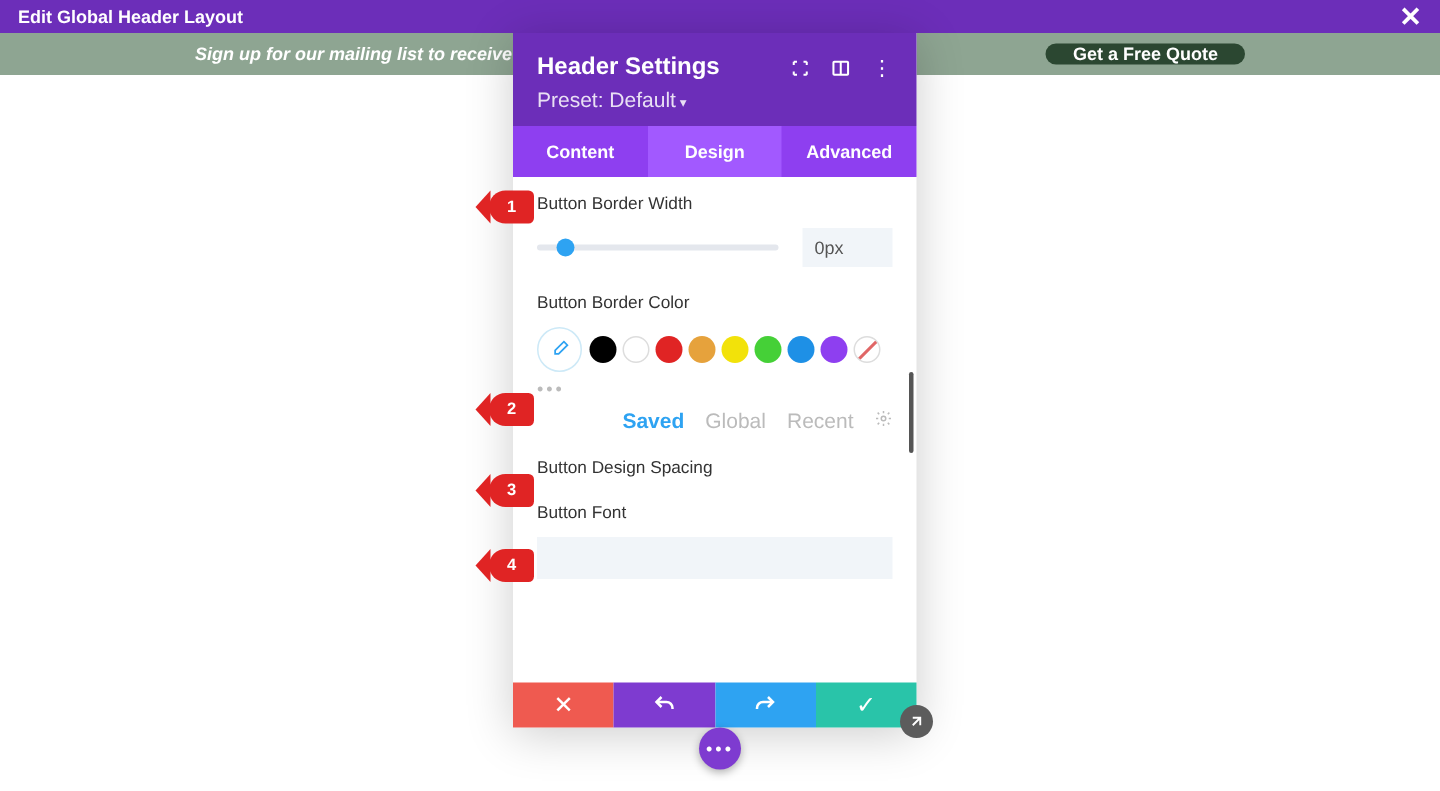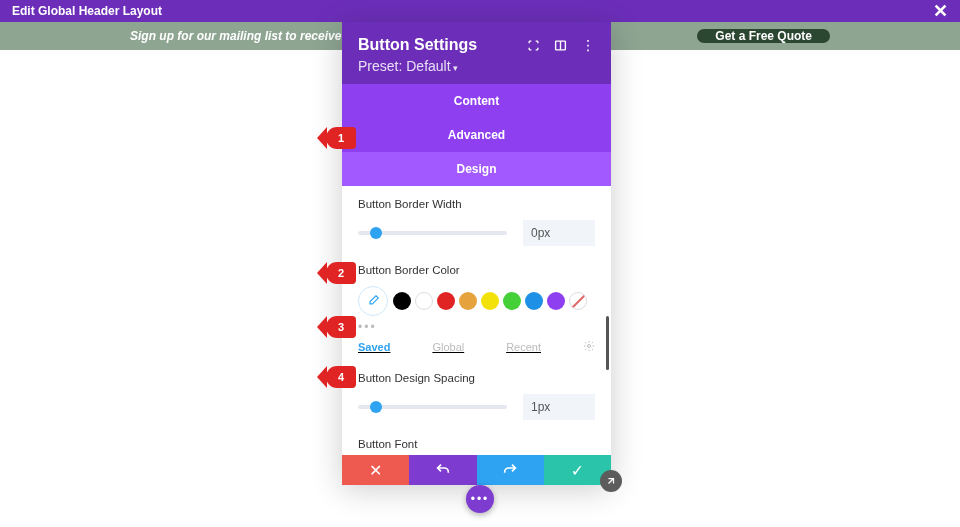--- a/index.html
+++ b/index.html
@@ -13,41 +13,41 @@
 
   .panel { position: absolute; top: 22px; left: 342px; width: 269px; height: 463px; background: #fff; box-shadow: 0 4px 30px rgba(0,0,0,0.2); display: flex; flex-direction: column; }
   .panel-head { background: #6C2EB9; color: #fff; padding: 14px 16px 10px; }
   .panel-title-row { display: flex; justify-content: space-between; align-items: center; }
   .panel-title { font-size: 16px; font-weight: 700; }
   .head-icons { display: flex; gap: 14px; align-items: center; }
   .head-icons svg, .head-icons span { cursor: pointer; }
   .preset { font-size: 14px; opacity: .85; margin-top: 4px; }
   .preset::after { content: " ▾"; font-size: 9px; }
 
-  .tabs { display: flex; background: #8E3FF0; color: #fff; font-size: 12px; font-weight: 600; flex-direction: column; }
+  .tabs { display: flex; background: #8E3FF0; color: #fff; font-size: 12px; font-weight: 600; }
   .tab { padding: 10px 0; flex: 1; text-align: center; cursor: pointer; }
   .tab.active { background: #A259FF; }
 
   .body { flex: 1; overflow: hidden; position: relative; padding: 12px 16px 0; }
   .field-label { font-size: 11.5px; font-weight: 400; color: #333; margin-bottom: 10px; }
   .field { margin-bottom: 18px; }
 
   .slider-row { display: flex; align-items: center; gap: 16px; }
   .track { position: relative; flex: 1; height: 4px; background: #E4E7ED; border-radius: 3px; }
   .thumb { position: absolute; top: 50%; width: 12px; height: 12px; background: #2EA3F2; border-radius: 50%; transform: translate(-50%,-50%); cursor: grab; }
-  .val-box { width: 72px; height: 26px; background: #F1F5F9; font-size: 12px; color: #555; display: flex; align-items: center; padding: 0 8px; }
+  .val-box { width: 60px; height: 26px; background: #F1F5F9; font-size: 12px; color: #555; display: flex; align-items: center; padding: 0 8px; }
 
   .swatch-row { display: flex; gap: 5px; align-items: center; }
   .picker { width: 30px; height: 30px; border: 1px solid #CDE9F7; border-radius: 50%; display: flex; align-items: center; justify-content: center; cursor: pointer; }
   .sw { width: 18px; height: 18px; border-radius: 50%; cursor: pointer; }
   .sw.hollow { border: 1px solid #ddd; background: #fff; }
   .sw.strike { border: 1px solid #ddd; background: #fff; position: relative; overflow: hidden; }
   .sw.strike::after { content:""; position:absolute; left:-2px; right:-2px; top:50%; border-top:2px solid #E06666; transform: rotate(-45deg); }
   .more-dots { color: #bbb; font-size: 12px; letter-spacing: 2px; margin-top: 4px; }
-  .color-tabs { display: flex; gap: 14px; font-size: 11px; justify-content: space-between; align-items: center; margin-top: 6px; text-decoration: underline; }
+  .color-tabs { display: flex; gap: 14px; font-size: 14px; justify-content: flex-end; align-items: center; margin-top: 6px; }
   .ct-item { color: #bbb; cursor: pointer; }
   .ct-item.on { color: #2EA3F2; font-weight: 600; }
   .gear { color: #bbb; cursor: pointer; }
 
   .select { height: 28px; background: #F1F5F9; display: flex; align-items: center; justify-content: space-between; padding: 0 10px; font-size: 12px; color: #555; cursor: pointer; }
 
   .scroll-ind { position: absolute; right: 2px; top: 130px; width: 3px; height: 54px; background: #555; border-radius: 2px; }
 
   .footer { height: 30px; display: flex; }
   .fbtn { flex: 1; display: flex; align-items: center; justify-content: center; color: #fff; cursor: pointer; }
@@ -71,39 +71,39 @@
 </div>
 
 <div class="promo-bar">
   <span>Sign up for our mailing list to receive  10% off you</span>
   <span class="quote-btn">Get a Free Quote</span>
 </div>
 
 <div class="panel">
   <div class="panel-head">
     <div class="panel-title-row">
-      <div class="panel-title">Button Settings</div>
+      <div class="panel-title">Header Settings</div>
       <div class="head-icons">
         <svg width="13" height="13" viewBox="0 0 24 24" fill="none" stroke="#fff" stroke-width="2.5">
             <path d="M4 4h4M4 4v4M20 4h-4M20 4v4M4 20h4M4 20v-4M20 20h-4M20 20v-4"></path>
           </svg>
         <svg width="13" height="13" viewBox="0 0 24 24" fill="none" stroke="#fff" stroke-width="2.5">
             <rect x="3" y="4" width="18" height="16" rx="1"></rect>
             <line x1="12" y1="4" x2="12" y2="20"></line>
           </svg>
         <span style="font-size:14px;">⋮</span>
       </div>
     </div>
     <div class="preset">Preset: Default</div>
   </div>
 
   <div class="tabs">
     <div class="tab">Content</div>
+    <div class="tab active">Design</div>
     <div class="tab">Advanced</div>
-    <div class="tab active">Design</div>
   </div>
 
   <div class="body">
     <div class="scroll-ind"></div>
 
     <div class="field">
       <div class="field-label">Button Border Width</div>
       <div class="slider-row">
         <div class="track">
             <div class="thumb" style="left:12%"></div>
@@ -142,26 +142,20 @@
               <circle cx="12" cy="12" r="3"></circle>
               <path d="M12 2v3M12 19v3M4.2 4.2l2.1 2.1M17.7 17.7l2.1 2.1M2 12h3M19 12h3M4.2 19.8l2.1-2.1M17.7 6.3l2.1-2.1"></path>
             </svg>
         </span>
       </div>
     </div>
 
 
     <div class="field">
       <div class="field-label">Button Design Spacing</div>
-      <div class="slider-row">
-        <div class="track">
-            <div class="thumb" style="left:12%"></div>
-          </div>
-        <div class="val-box">1px</div>
-      </div>
     </div>
 
     <div class="field">
       <div class="field-label">Button Font</div>
       <div class="select">
         
         
       </div>
     </div>
 

